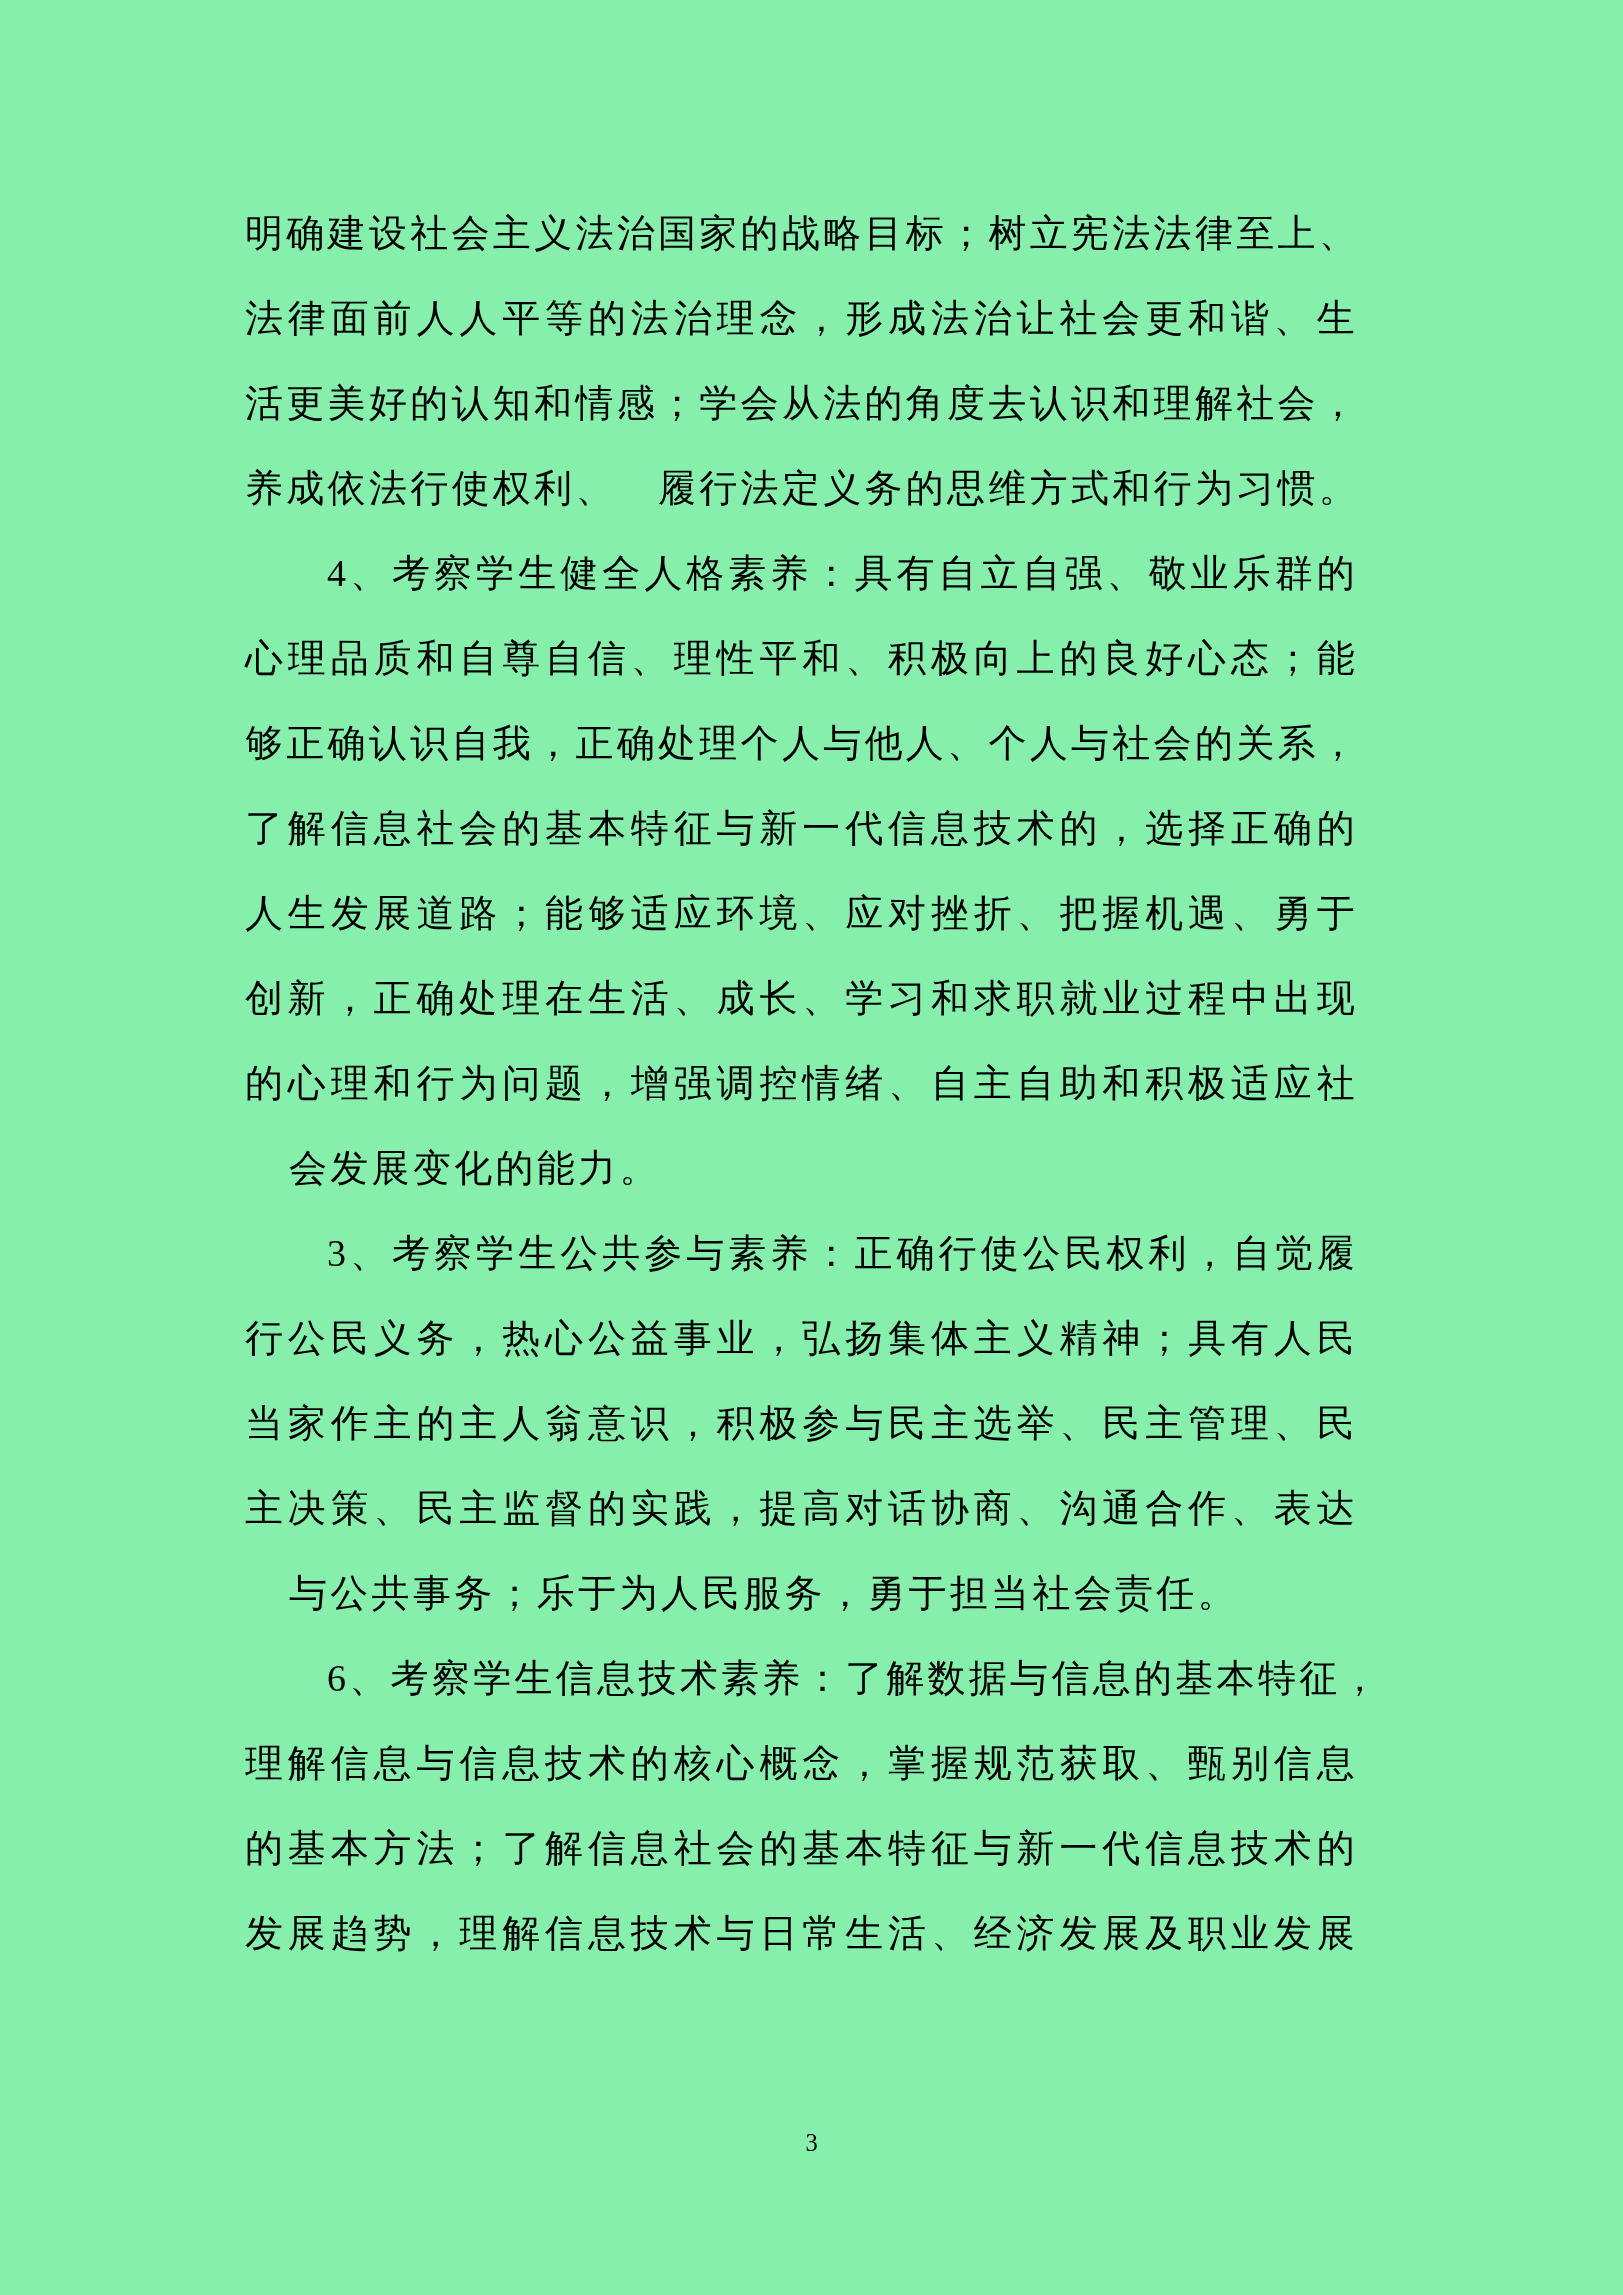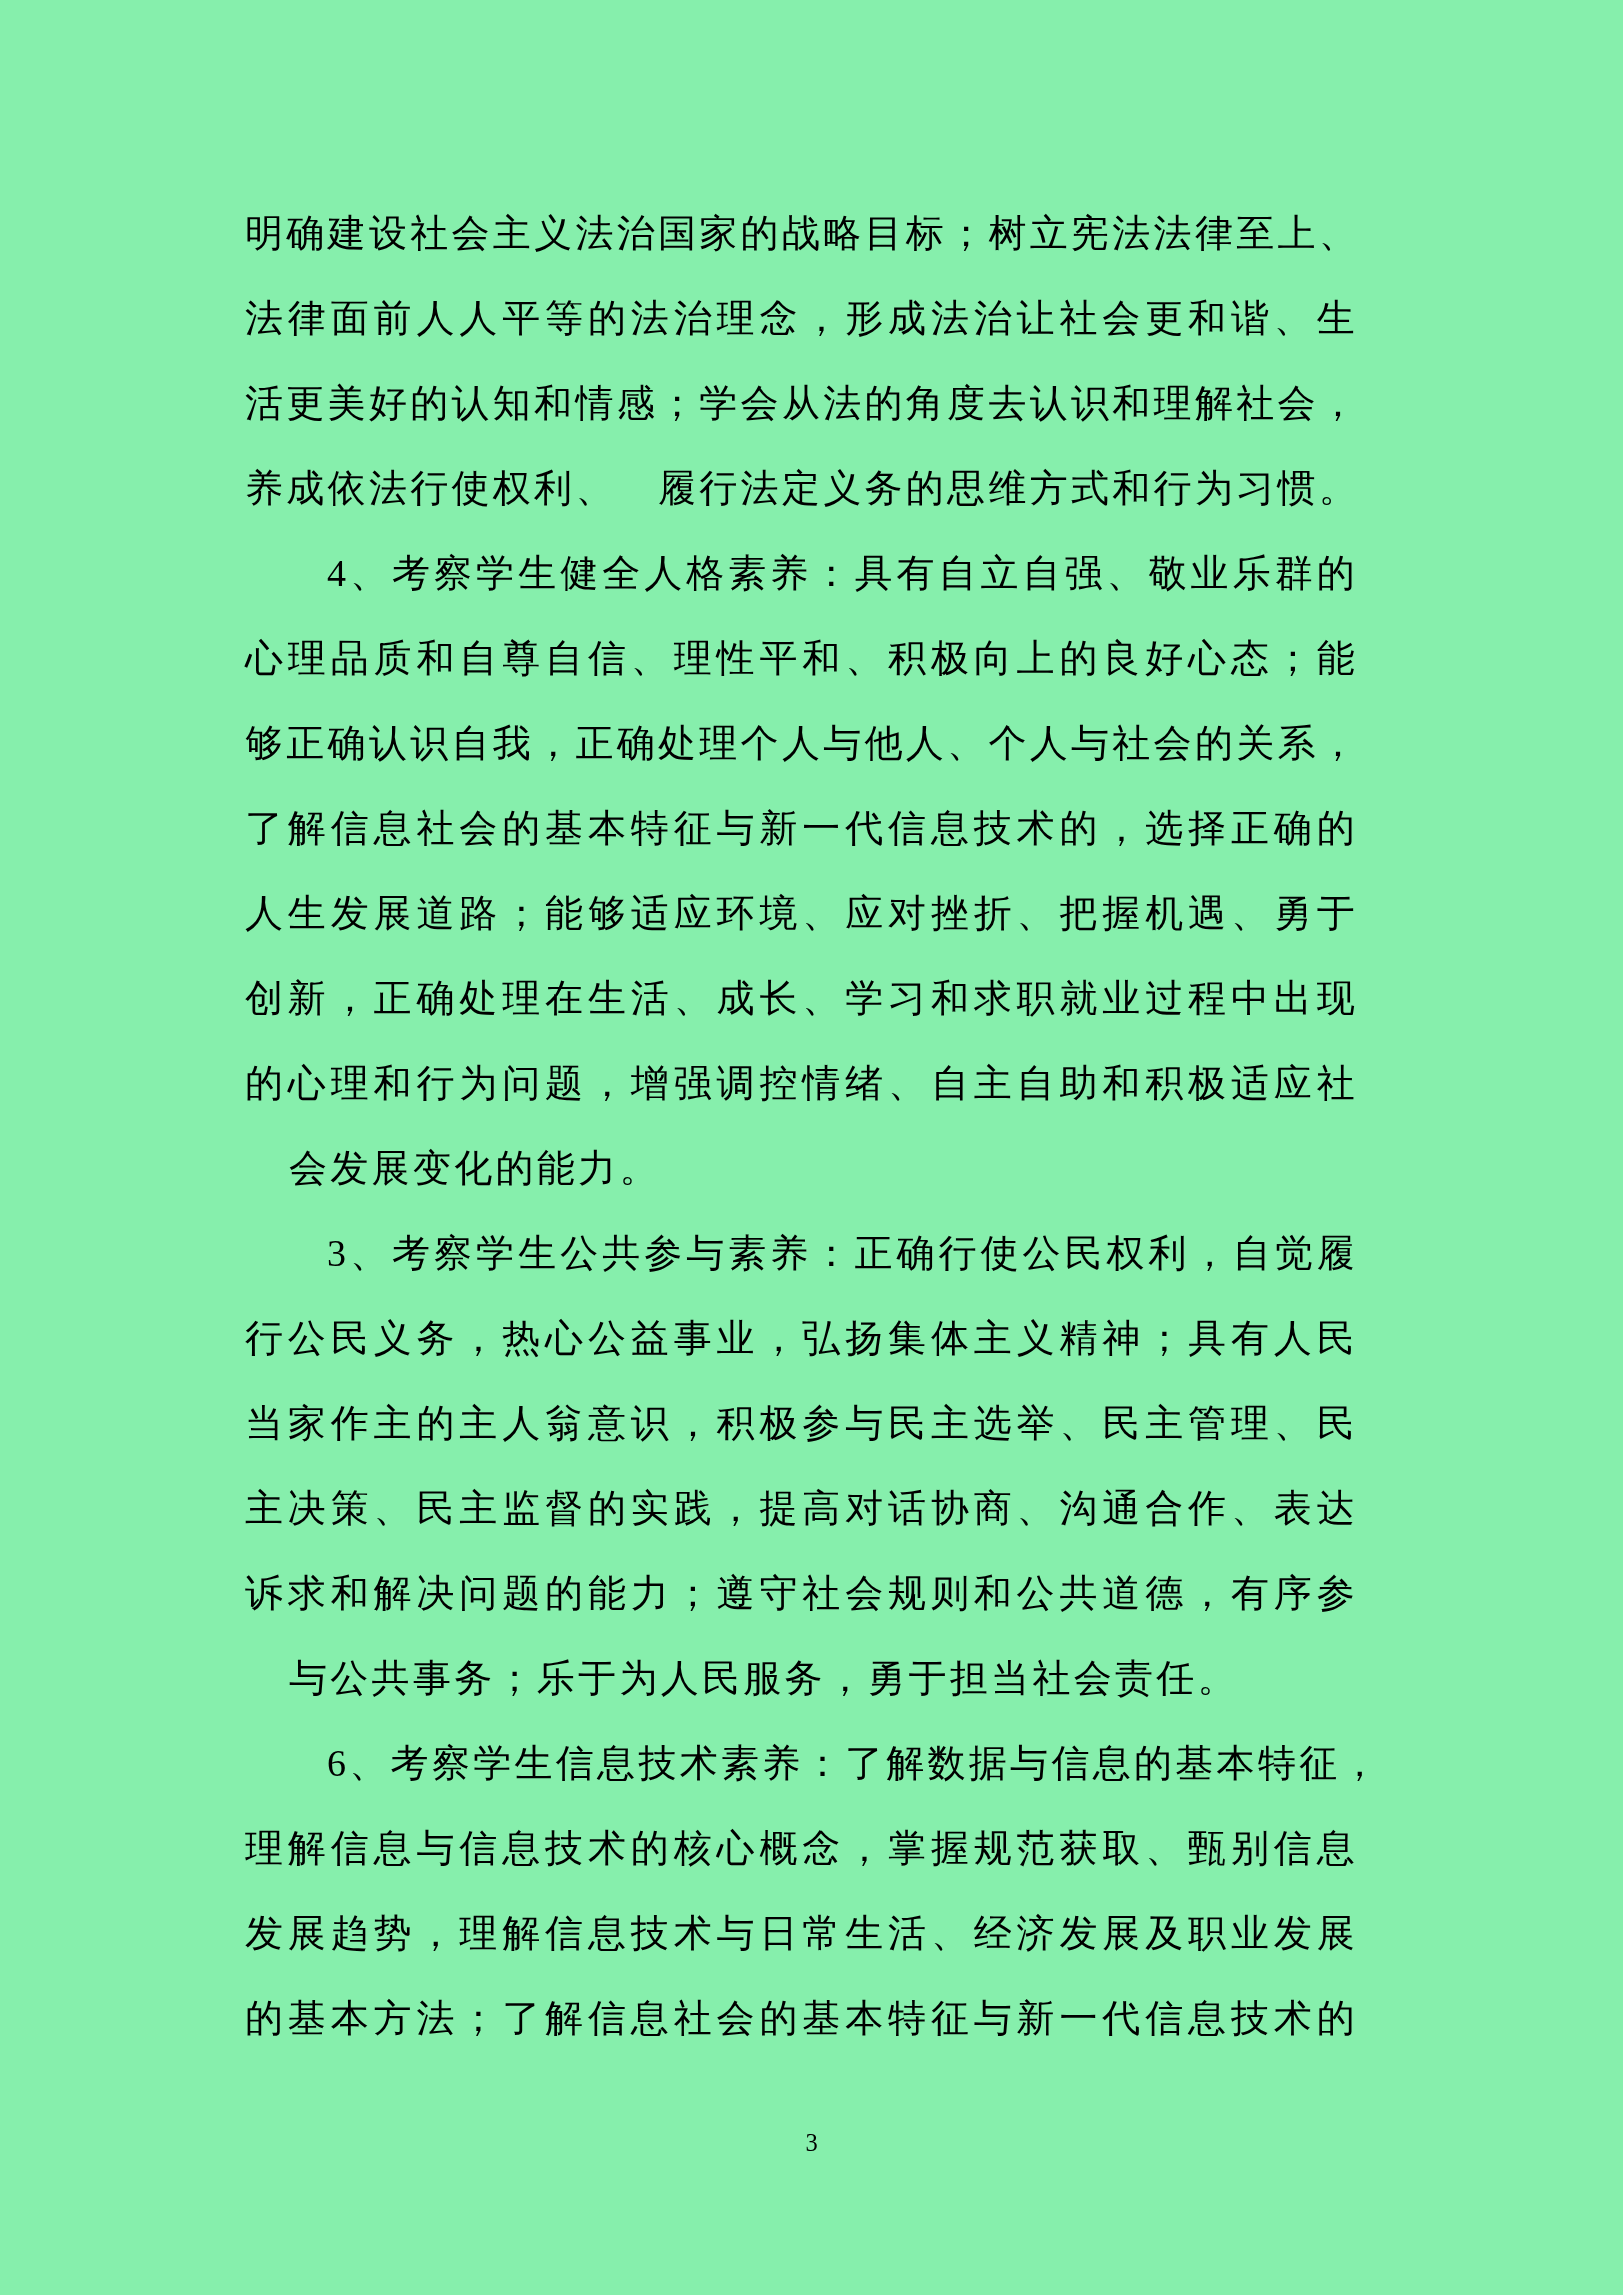--- a/index.html
+++ b/index.html
@@ -64,23 +64,22 @@
     <div class="line">够正确认识自我，正确处理个人与他人、个人与社会的关系，</div>
     <div class="line">了解信息社会的基本特征与新一代信息技术的，选择正确的</div>
     <div class="line">人生发展道路；能够适应环境、应对挫折、把握机遇、勇于</div>
     <div class="line">创新，正确处理在生活、成长、学习和求职就业过程中出现</div>
     <div class="line">的心理和行为问题，增强调控情绪、自主自助和积极适应社</div>
     <div class="line short">会发展变化的能力。</div>
     <div class="line indent">3、考察学生公共参与素养：正确行使公民权利，自觉履</div>
     <div class="line">行公民义务，热心公益事业，弘扬集体主义精神；具有人民</div>
     <div class="line">当家作主的主人翁意识，积极参与民主选举、民主管理、民</div>
     <div class="line">主决策、民主监督的实践，提高对话协商、沟通合作、表达</div>
-    <div class="line">诉求和解决问题的能力；遵守社会规则和公共道德，有序参</div>
     <div class="line short">与公共事务；乐于为人民服务，勇于担当社会责任。</div>
     <div class="line indent">6、考察学生信息技术素养：了解数据与信息的基本特征，</div>
     <div class="line">理解信息与信息技术的核心概念，掌握规范获取、甄别信息</div>
+    <div class="line">的基本方法；了解信息社会的基本特征与新一代信息技术的</div>
     <div class="line">发展趋势，理解信息技术与日常生活、经济发展及职业发展</div>
-    <div class="line">的基本方法；了解信息社会的基本特征与新一代信息技术的</div>
   </div>
 
   <div class="page-number">3</div>
 </div>
 
 
 </body></html>

